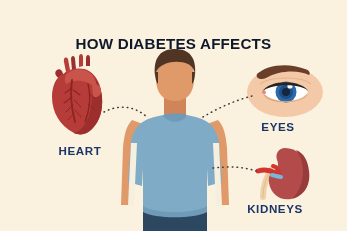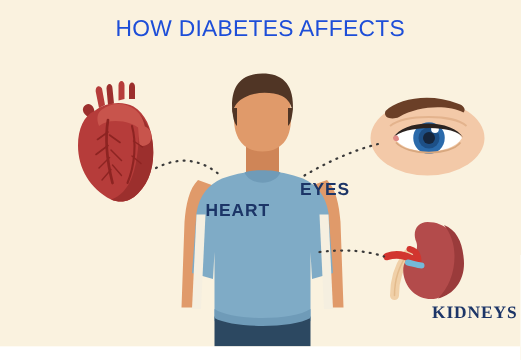--- a/index.html
+++ b/index.html
@@ -27,58 +27,58 @@
   .title-block {
     position: absolute;
     left: 0;
     top: 10px;
     width: 347px;
     text-align: center;
     z-index: 5;
   }
   .title-line {
     display: block;
-    color: #1d4ed8;
+    color: #0f172a;
     font-family: "Liberation Sans", sans-serif;
-    font-weight: normal;
+    font-weight: bold;
     letter-spacing: 0.2px;
     line-height: 1.32;
     white-space: nowrap;
+    margin-top: 24px;
   }
   .title-line.l1 { font-size: 15.2px; }
   .title-line.l2 { font-size: 15.2px; }
 
   .organ-label {
     position: absolute;
     color: #1c3567;
     font-family: "Liberation Sans", sans-serif;
     font-weight: bold;
     font-size: 11.6px;
     letter-spacing: 0.6px;
     white-space: nowrap;
     z-index: 5;
   }
   #label-heart {
     left: 0px;
-    top: 134px;
+    top: 144px;
     width: 160px;
-    text-align: right;
-    padding-left: 20px;
+    text-align: center;
   }
   #label-eyes {
-    left: 200px;
+    left: 218px;
     top: 120px;
     width: 120px;
+    text-align: center;
   }
   #label-kidneys {
     left: 205px;
     top: 202px;
     width: 140px;
-    text-align: right;
-    font-family: Liberation Serif, serif;
+    text-align: center;
   }
 </style>
 </head>
 <body>
 
 <div id="poster">
 
   <svg class="layer" viewBox="0 0 347 231">
 
     <rect x="0" y="0" width="347" height="231" fill="#faf2df"></rect>

